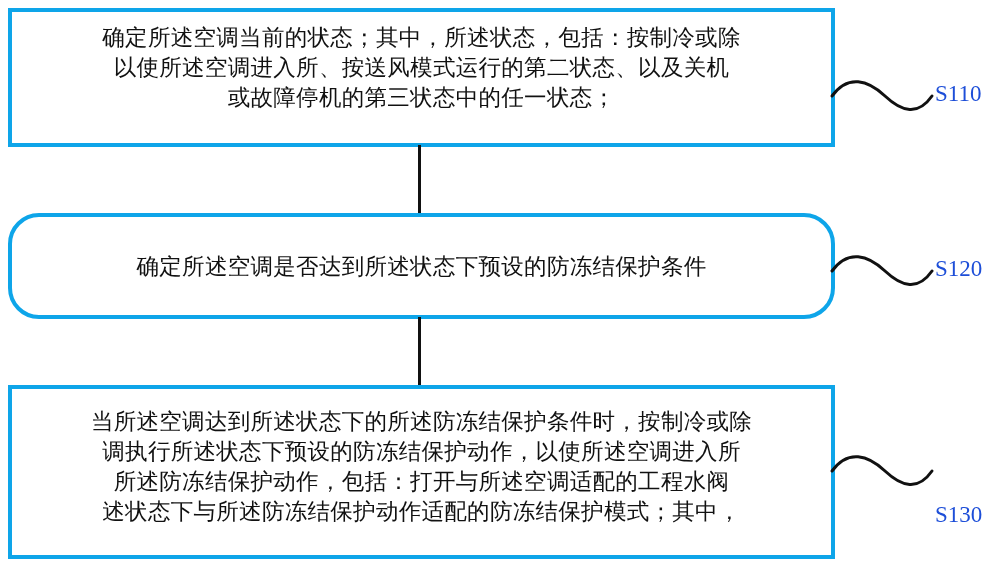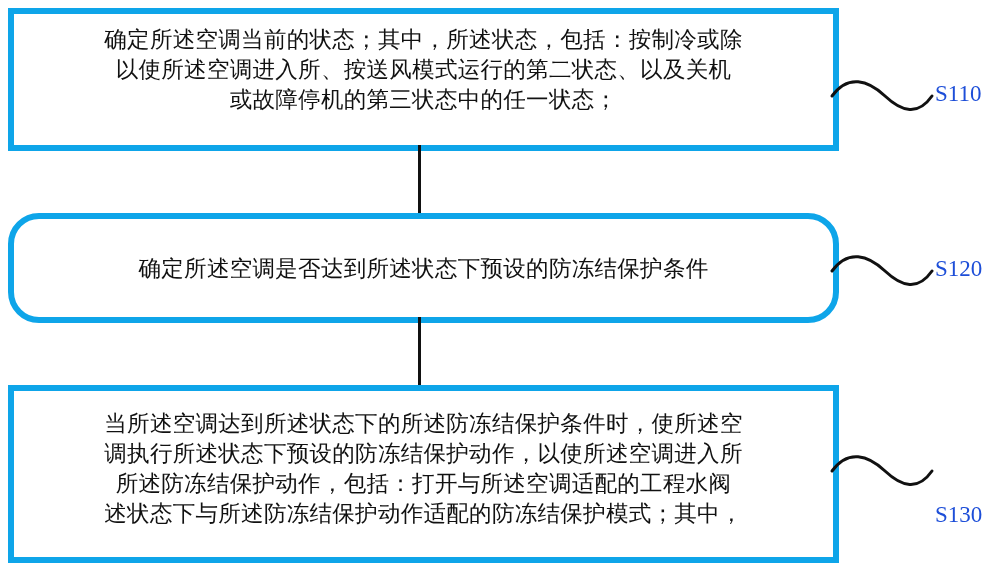--- a/index.html
+++ b/index.html
@@ -12,21 +12,21 @@
       height: 567px;
       position: relative;
       overflow: hidden;
       font-family: "DejaVu Serif", "Liberation Serif", serif;
       color: #111111;
     }
     .step-box {
       position: absolute;
       left: 8px;
       width: 819px;
-      border: 6px solid #0ea5e9;
+      border: 4px solid #0ea5e9;
       background: #ffffff;
       box-sizing: content-box;
       display: flex;
       align-items: center;
       justify-content: center;
     }
     .step-text {
       font-size: 22.5px;
       line-height: 30px;
       text-align: center;
@@ -85,21 +85,21 @@
 <div class="step-box" id="box-s120">
   <div class="step-text">
     <span class="line">确定所述空调是否达到所述状态下预设的防冻结保护条件</span>
   </div>
 </div>
 
 <div class="connector" id="conn-2"></div>
 
 <div class="step-box" id="box-s130">
   <div class="step-text">
-    <span class="line">当所述空调达到所述状态下的所述防冻结保护条件时，使所述空</span>
+    <span class="line">当所述空调达到所述状态下的所述防冻结保护条件时，按制冷或除</span>
     <span class="line">调执行所述状态下预设的防冻结保护动作，以使所述空调进入所</span>
     <span class="line">所述防冻结保护动作，包括：打开与所述空调适配的工程水阀</span>
     <span class="line">述状态下与所述防冻结保护动作适配的防冻结保护模式；其中，</span>
   </div>
 </div>
 
 <svg class="leaders" viewBox="0 0 1000 567">
   <path d="M 832 96 C 848 74, 868 80, 885 96 S 918 116, 932 96" fill="none" stroke="#111111" stroke-width="3" stroke-linecap="round"></path>
   <path d="M 832 271 C 848 249, 868 255, 885 271 S 918 291, 932 271" fill="none" stroke="#111111" stroke-width="3" stroke-linecap="round"></path>
   <path d="M 832 471 C 848 449, 868 455, 885 471 S 918 491, 932 471" fill="none" stroke="#111111" stroke-width="3" stroke-linecap="round"></path>

